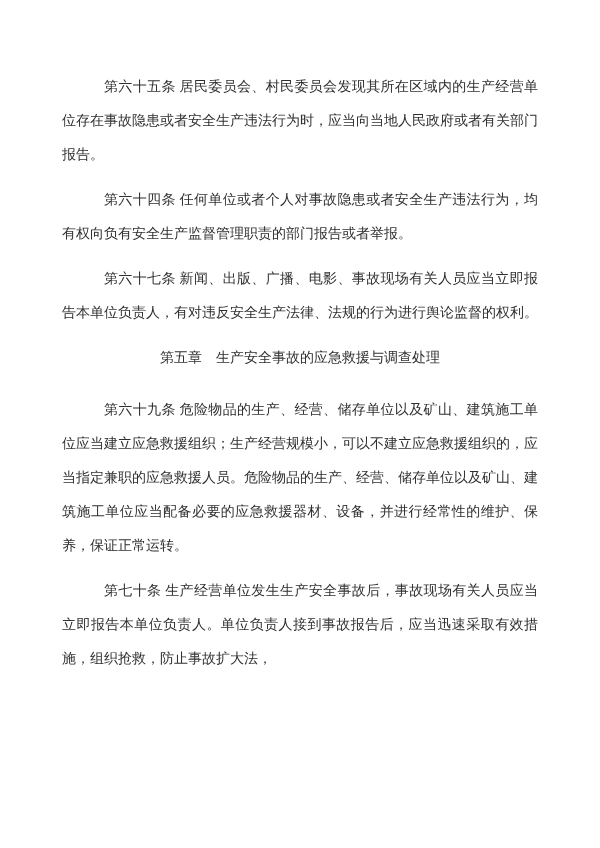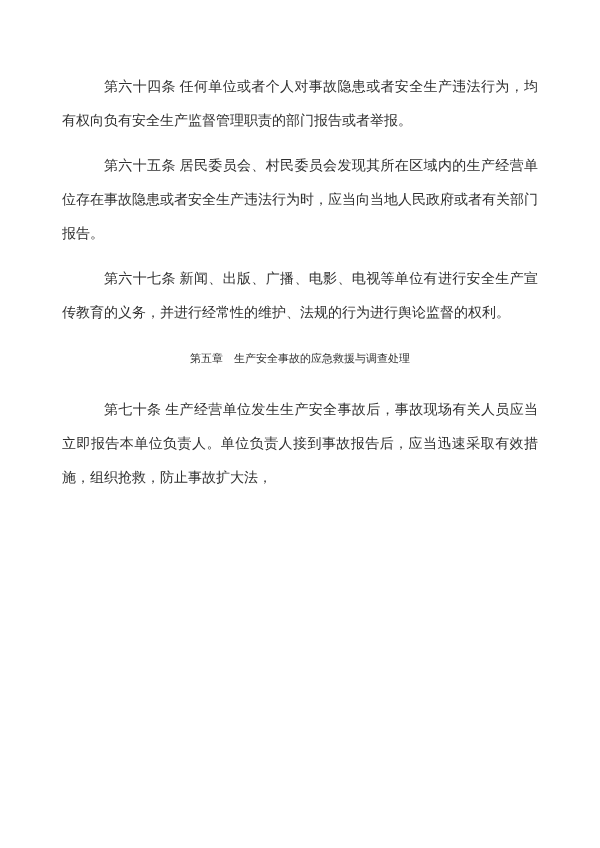--- a/index.html
+++ b/index.html
@@ -25,37 +25,38 @@
     font-size: 14px;
     line-height: 34px;
     color: #2f2f2f;
     text-align: justify;
     text-justify: inter-character;
     text-indent: 3em;
     letter-spacing: 0;
   }
   .chapter-heading {
     margin: 10px 0 18px 0;
-    font-size: 11px;
+    font-size: 14px;
     line-height: 34px;
     color: #2f2f2f;
     text-align: center;
     text-indent: 0;
     font-weight: normal;
   }
 </style>
 </head>
 <body>
 
 <div class="doc-page">
+  <p class="law-paragraph">第六十五条 居民委员会、村民委员会发现其所在区域内的生产经营单位存在事故隐患或者安全生产违法行为时，应当向当地人民政府或者有关部门报告。</p>
+
   <p class="law-paragraph">第六十四条 任何单位或者个人对事故隐患或者安全生产违法行为，均有权向负有安全生产监督管理职责的部门报告或者举报。</p>
 
-  <p class="law-paragraph">第六十五条 居民委员会、村民委员会发现其所在区域内的生产经营单位存在事故隐患或者安全生产违法行为时，应当向当地人民政府或者有关部门报告。</p>
 
-
-  <p class="law-paragraph">第六十七条 新闻、出版、广播、电影、电视等单位有进行安全生产宣传教育的义务，并进行经常性的维护、法规的行为进行舆论监督的权利。</p>
+  <p class="law-paragraph">第六十七条 新闻、出版、广播、电影、事故现场有关人员应当立即报告本单位负责人，有对违反安全生产法律、法规的行为进行舆论监督的权利。</p>
 
   <p class="law-paragraph chapter-heading">第五章　生产安全事故的应急救援与调查处理</p>
 
 
+  <p class="law-paragraph">第六十九条 危险物品的生产、经营、储存单位以及矿山、建筑施工单位应当建立应急救援组织；生产经营规模小，可以不建立应急救援组织的，应当指定兼职的应急救援人员。危险物品的生产、经营、储存单位以及矿山、建筑施工单位应当配备必要的应急救援器材、设备，并进行经常性的维护、保养，保证正常运转。</p>
 
   <p class="law-paragraph">第七十条 生产经营单位发生生产安全事故后，事故现场有关人员应当立即报告本单位负责人。单位负责人接到事故报告后，应当迅速采取有效措施，组织抢救，防止事故扩大法，</p>
 </div>
 
 </body></html>

